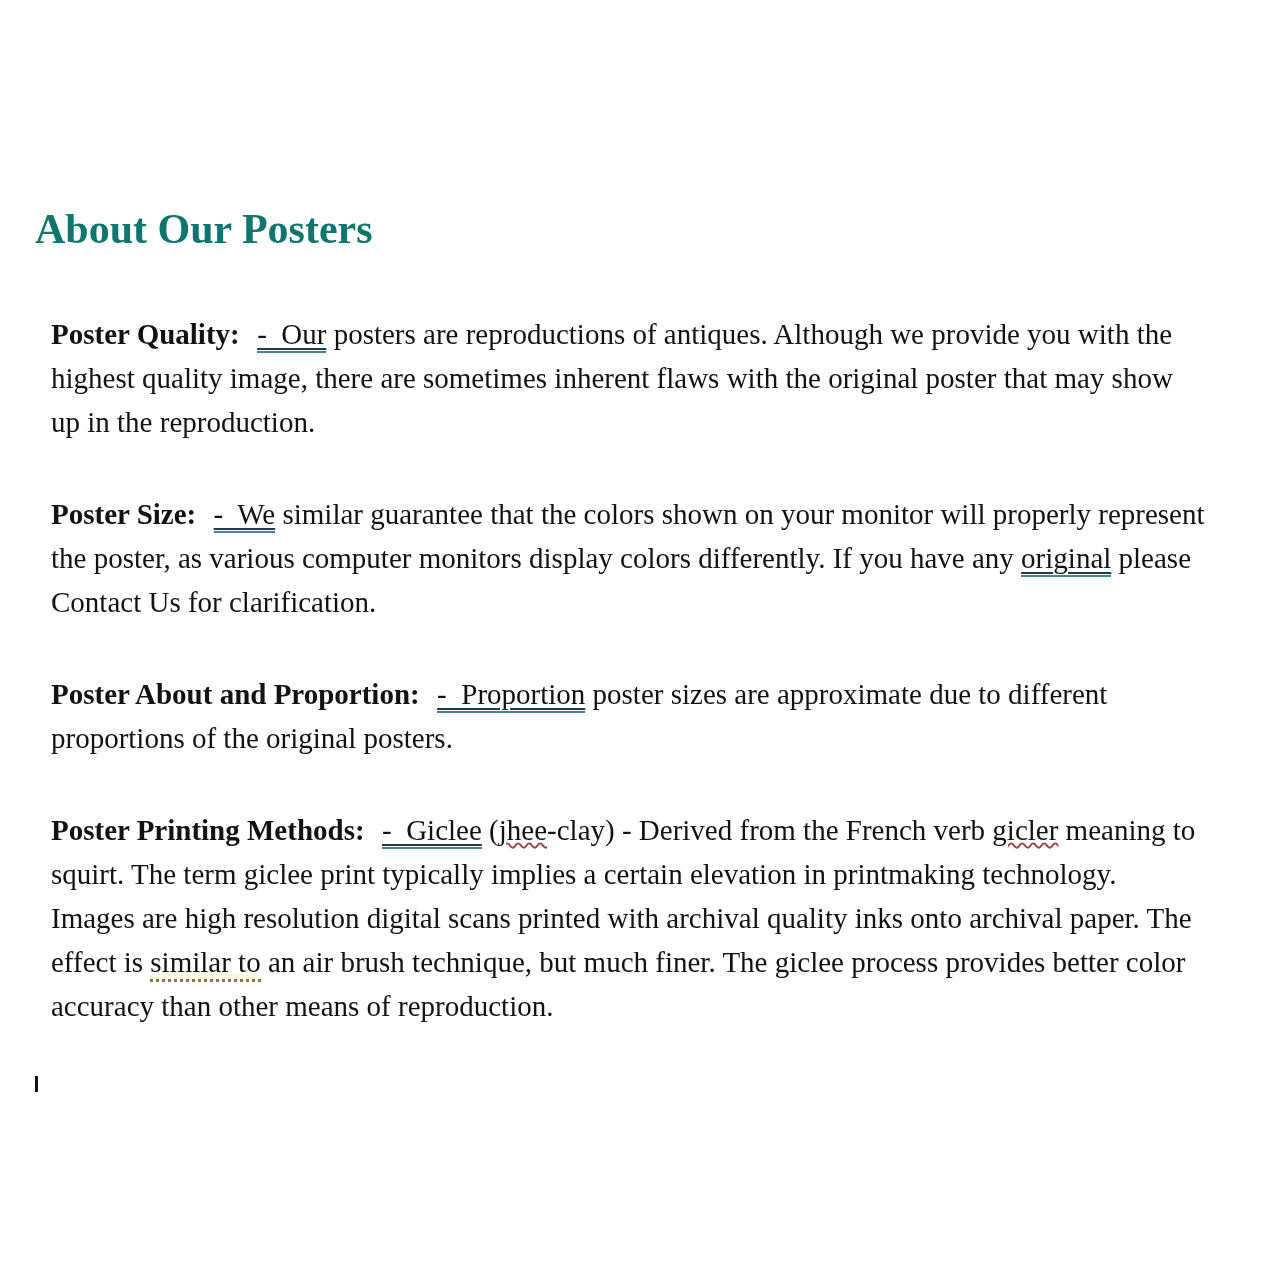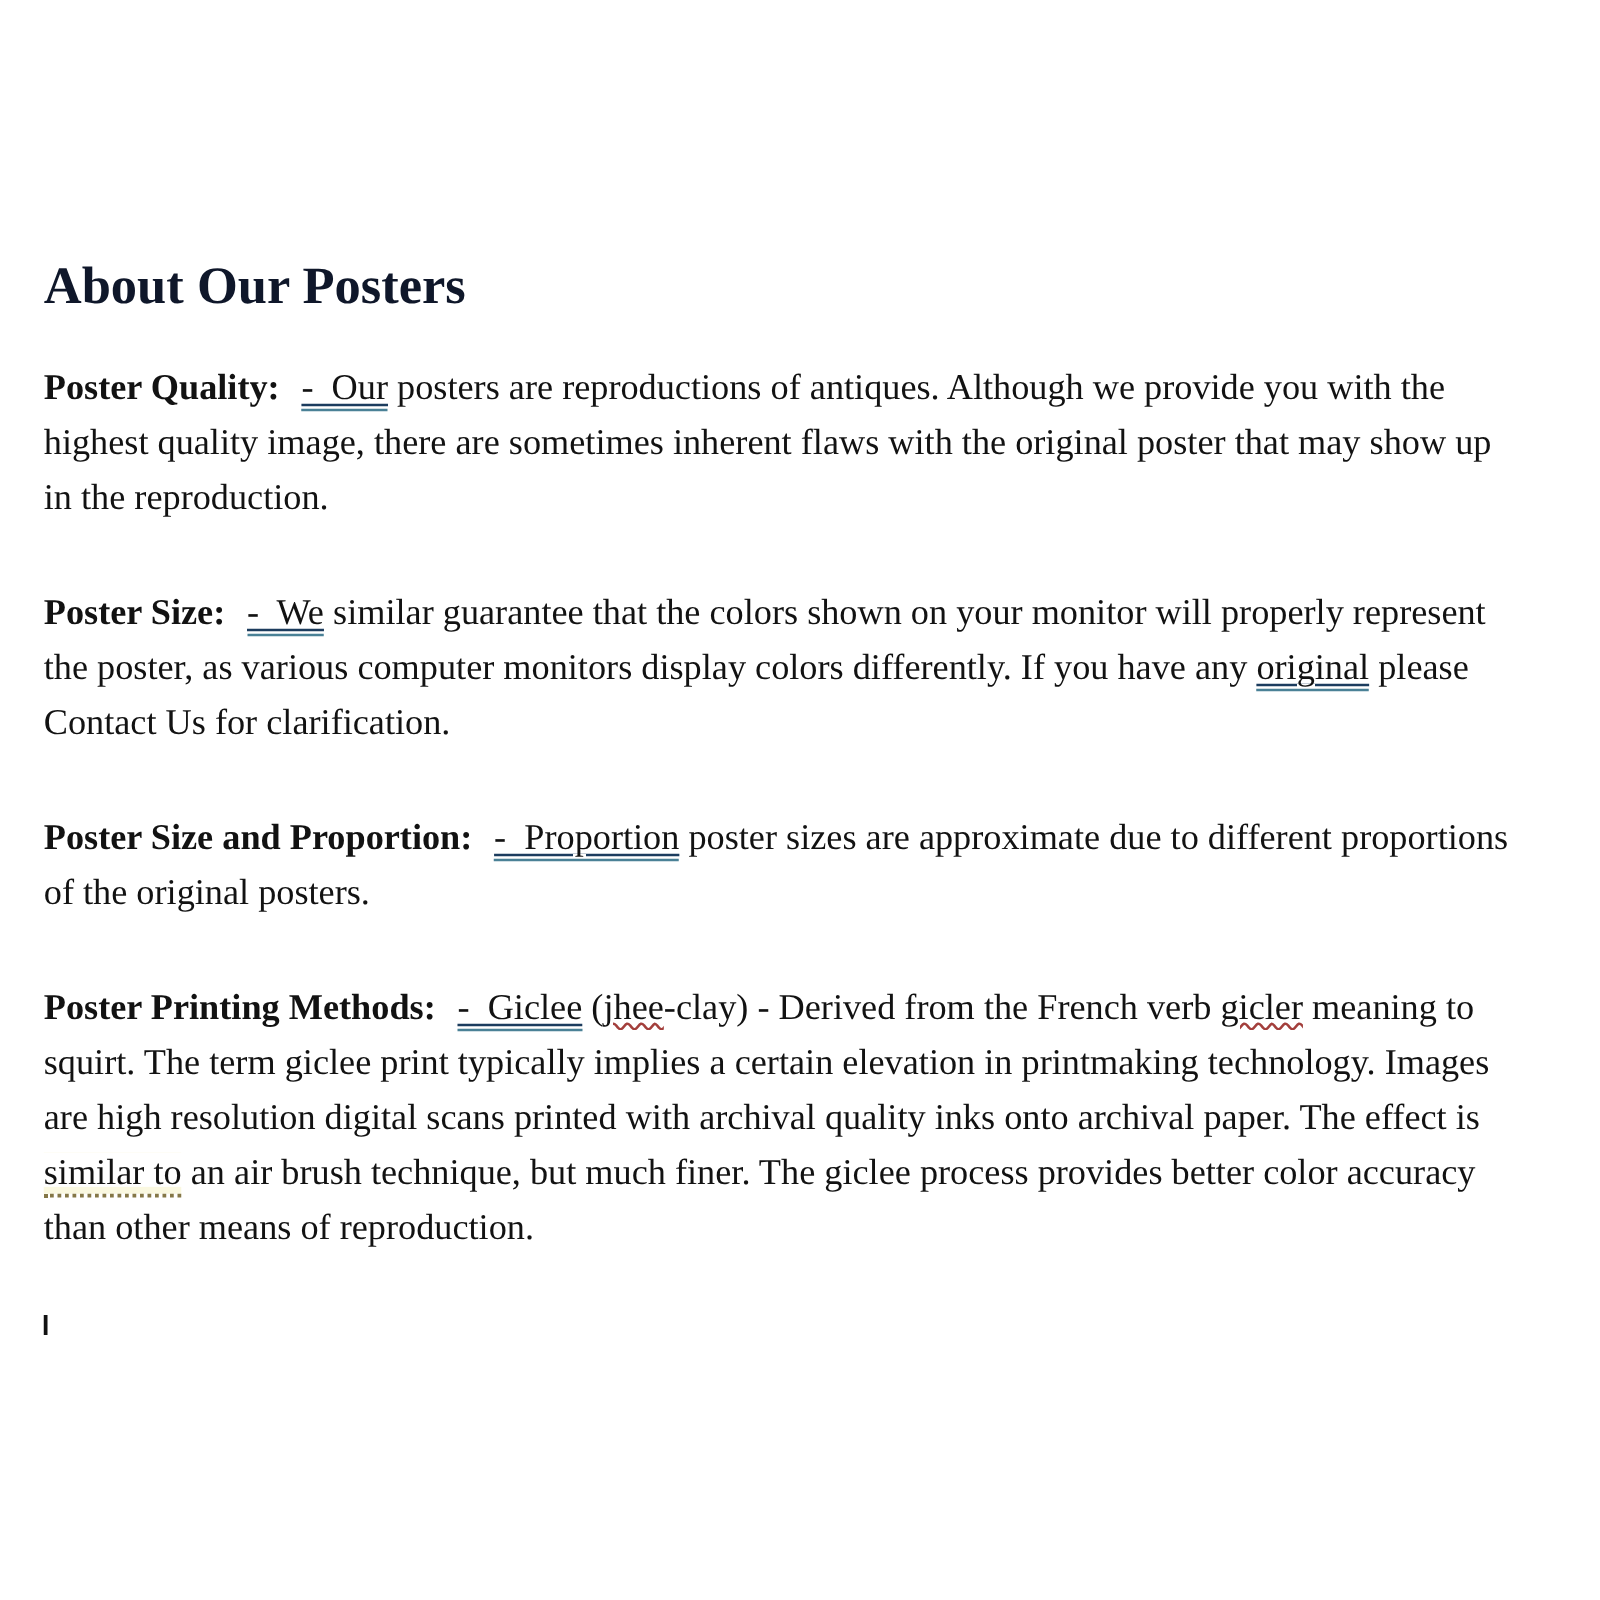--- a/index.html
+++ b/index.html
@@ -16,27 +16,27 @@
   }
   .page {
     margin: 204px 0 0 35px;
     width: 1172px;
   }
   .page-title {
     font-family: "Liberation Serif", serif;
     font-weight: bold;
     font-size: 42px;
     line-height: 1.2;
-    margin: 0 0 34px 0;
-    color: #0f172a;
+    margin: 0 0 58px 0;
+    color: #0f766e;
   }
   p.section {
     font-size: 29px;
     line-height: 44px;
-    margin: 0 0 48px 0;
+    margin: 0 0 48px 16px;
   }
   .label {
     font-weight: bold;
     margin-right: 0.6em;
   }
   .link {
     white-space: pre-wrap;
     text-decoration: underline;
     text-decoration-thickness: 2px;
     text-underline-offset: 4px;
@@ -71,21 +71,21 @@
 
   <p class="section">
     <span class="label">Poster Quality:</span><span class="link">-  Our</span><span> posters are reproductions of antiques. Although we provide you with the highest quality image, there are sometimes inherent flaws with the original poster that may show up in the reproduction.</span>
   </p>
 
   <p class="section">
     <span class="label">Poster Size:</span><span class="link">-  We</span><span> similar guarantee that the colors shown on your monitor will properly represent the poster, as various computer monitors display colors differently. If you have any </span><span class="link">original</span><span> please Contact Us for clarification.</span>
   </p>
 
   <p class="section">
-    <span class="label">Poster Size and Proportion:</span><span class="link">-  Proportion</span><span> poster sizes are approximate due to different proportions of the original posters.</span>
+    <span class="label">Poster About and Proportion:</span><span class="link">-  Proportion</span><span> poster sizes are approximate due to different proportions of the original posters.</span>
   </p>
 
   <p class="section">
     <span class="label">Poster Printing Methods:</span><span class="link">-  Giclee</span><span> (</span><span class="misspelled">jhee</span><span>-clay) - Derived from the French verb </span><span class="misspelled">gicler</span><span> meaning to squirt. The term giclee print typically implies a certain elevation in printmaking technology. Images are high resolution digital scans printed with archival quality inks onto archival paper. The effect is </span><span class="grammar">similar to</span><span> an air brush technique, but much finer. The giclee process provides better color accuracy than other means of reproduction.</span>
   </p>
 
   <div class="caret"></div>
 
 </div>
 

